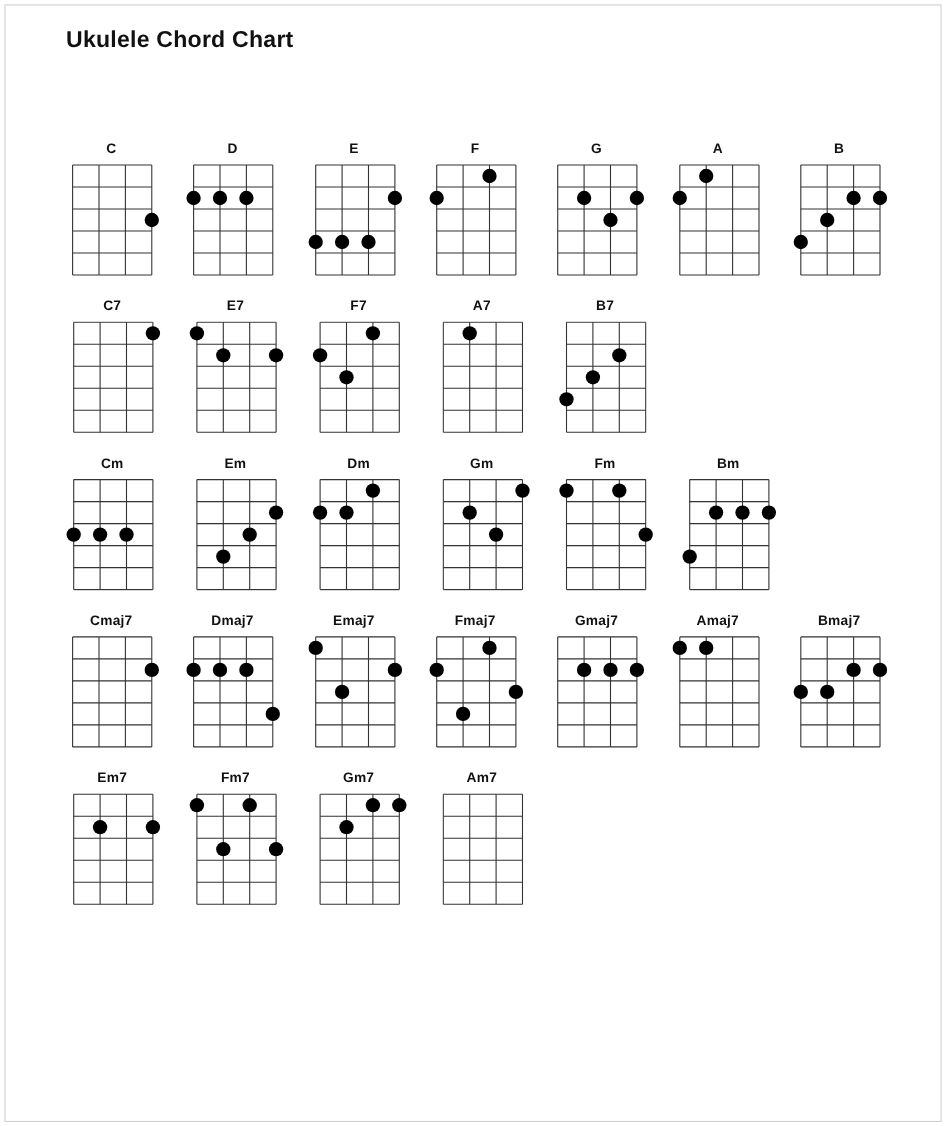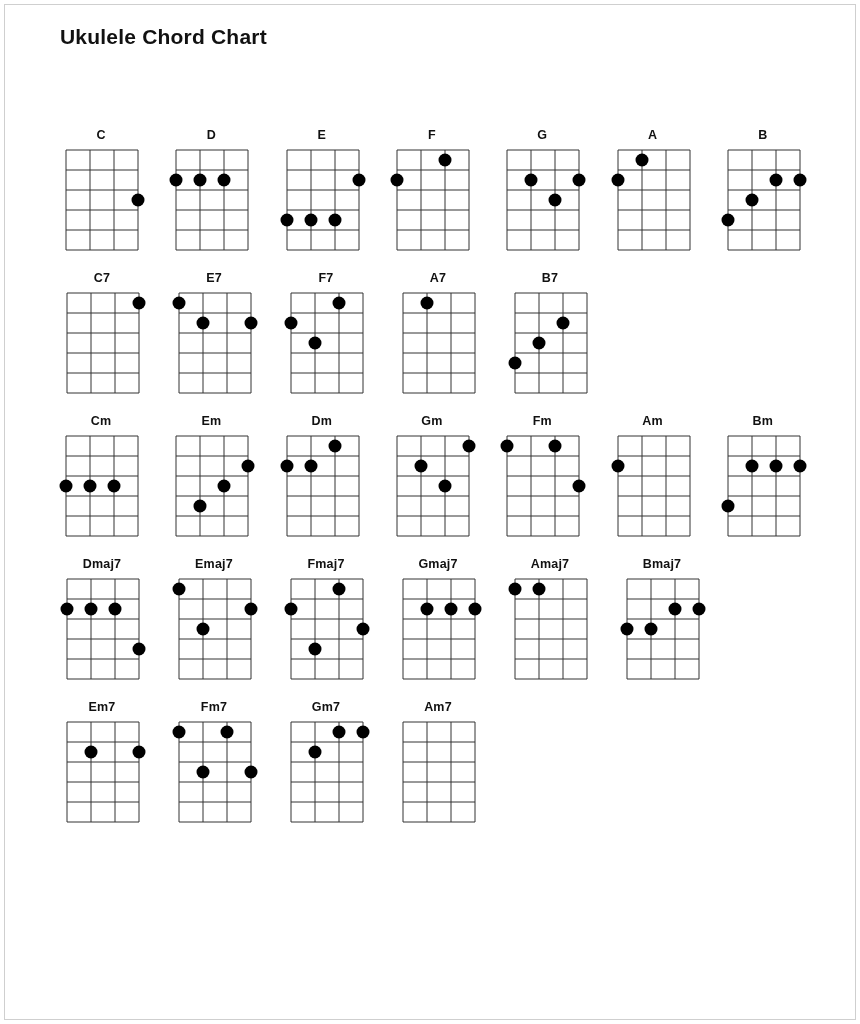--- a/index.html
+++ b/index.html
@@ -419,38 +419,20 @@
             <line x1="1" y1="61" x2="73" y2="61" stroke="#333333" stroke-width="1"></line>
             <line x1="1" y1="81" x2="73" y2="81" stroke="#333333" stroke-width="1"></line>
             <line x1="1" y1="101" x2="73" y2="101" stroke="#333333" stroke-width="1"></line>
           </svg>
           <div class="dot" style="left: 1px; top: 11px; background: rgb(0, 0, 0);"></div>
           <div class="dot" style="left: 49px; top: 11px; background: rgb(0, 0, 0);"></div>
           <div class="dot" style="left: 73px; top: 51px; background: rgb(0, 0, 0);"></div>
         </div>
       </div>
       <div class="chord">
-        <div class="chord-name">Am</div>
-        <div class="diagram">
-          <svg class="fret-svg" width="74" height="102">
-            <line x1="1" y1="1" x2="1" y2="101" stroke="#333333" stroke-width="1"></line>
-            <line x1="25" y1="1" x2="25" y2="101" stroke="#333333" stroke-width="1"></line>
-            <line x1="49" y1="1" x2="49" y2="101" stroke="#333333" stroke-width="1"></line>
-            <line x1="73" y1="1" x2="73" y2="101" stroke="#333333" stroke-width="1"></line>
-            <line x1="1" y1="1" x2="73" y2="1" stroke="#333333" stroke-width="1"></line>
-            <line x1="1" y1="21" x2="73" y2="21" stroke="#333333" stroke-width="1"></line>
-            <line x1="1" y1="41" x2="73" y2="41" stroke="#333333" stroke-width="1"></line>
-            <line x1="1" y1="61" x2="73" y2="61" stroke="#333333" stroke-width="1"></line>
-            <line x1="1" y1="81" x2="73" y2="81" stroke="#333333" stroke-width="1"></line>
-            <line x1="1" y1="101" x2="73" y2="101" stroke="#333333" stroke-width="1"></line>
-          </svg>
-          <div class="dot" style="left: 1px; top: 31px; background: rgb(0, 0, 0);"></div>
-        </div>
-      </div>
-      <div class="chord">
         <div class="chord-name">Bm</div>
         <div class="diagram">
           <svg class="fret-svg" width="74" height="102">
             <line x1="1" y1="1" x2="1" y2="101" stroke="#333333" stroke-width="1"></line>
             <line x1="25" y1="1" x2="25" y2="101" stroke="#333333" stroke-width="1"></line>
             <line x1="49" y1="1" x2="49" y2="101" stroke="#333333" stroke-width="1"></line>
             <line x1="73" y1="1" x2="73" y2="101" stroke="#333333" stroke-width="1"></line>
             <line x1="1" y1="1" x2="73" y2="1" stroke="#333333" stroke-width="1"></line>
             <line x1="1" y1="21" x2="73" y2="21" stroke="#333333" stroke-width="1"></line>
             <line x1="1" y1="41" x2="73" y2="41" stroke="#333333" stroke-width="1"></line>
@@ -459,20 +441,38 @@
             <line x1="1" y1="101" x2="73" y2="101" stroke="#333333" stroke-width="1"></line>
           </svg>
           <div class="dot" style="left: 25px; top: 31px; background: rgb(0, 0, 0);"></div>
           <div class="dot" style="left: 49px; top: 31px; background: rgb(0, 0, 0);"></div>
           <div class="dot" style="left: 73px; top: 31px; background: rgb(0, 0, 0);"></div>
           <div class="dot" style="left: 1px; top: 71px; background: rgb(0, 0, 0);"></div>
         </div>
       </div>
     </div>
     <div class="row">
+      <div class="chord">
+        <div class="chord-name">Cmaj7</div>
+        <div class="diagram">
+          <svg class="fret-svg" width="74" height="102">
+            <line x1="1" y1="1" x2="1" y2="101" stroke="#333333" stroke-width="1"></line>
+            <line x1="25" y1="1" x2="25" y2="101" stroke="#333333" stroke-width="1"></line>
+            <line x1="49" y1="1" x2="49" y2="101" stroke="#333333" stroke-width="1"></line>
+            <line x1="73" y1="1" x2="73" y2="101" stroke="#333333" stroke-width="1"></line>
+            <line x1="1" y1="1" x2="73" y2="1" stroke="#333333" stroke-width="1"></line>
+            <line x1="1" y1="21" x2="73" y2="21" stroke="#333333" stroke-width="1"></line>
+            <line x1="1" y1="41" x2="73" y2="41" stroke="#333333" stroke-width="1"></line>
+            <line x1="1" y1="61" x2="73" y2="61" stroke="#333333" stroke-width="1"></line>
+            <line x1="1" y1="81" x2="73" y2="81" stroke="#333333" stroke-width="1"></line>
+            <line x1="1" y1="101" x2="73" y2="101" stroke="#333333" stroke-width="1"></line>
+          </svg>
+          <div class="dot" style="left: 73px; top: 31px; background: rgb(0, 0, 0);"></div>
+        </div>
+      </div>
       <div class="chord">
         <div class="chord-name">Dmaj7</div>
         <div class="diagram">
           <svg class="fret-svg" width="74" height="102">
             <line x1="1" y1="1" x2="1" y2="101" stroke="#333333" stroke-width="1"></line>
             <line x1="25" y1="1" x2="25" y2="101" stroke="#333333" stroke-width="1"></line>
             <line x1="49" y1="1" x2="49" y2="101" stroke="#333333" stroke-width="1"></line>
             <line x1="73" y1="1" x2="73" y2="101" stroke="#333333" stroke-width="1"></line>
             <line x1="1" y1="1" x2="73" y2="1" stroke="#333333" stroke-width="1"></line>
             <line x1="1" y1="21" x2="73" y2="21" stroke="#333333" stroke-width="1"></line>

